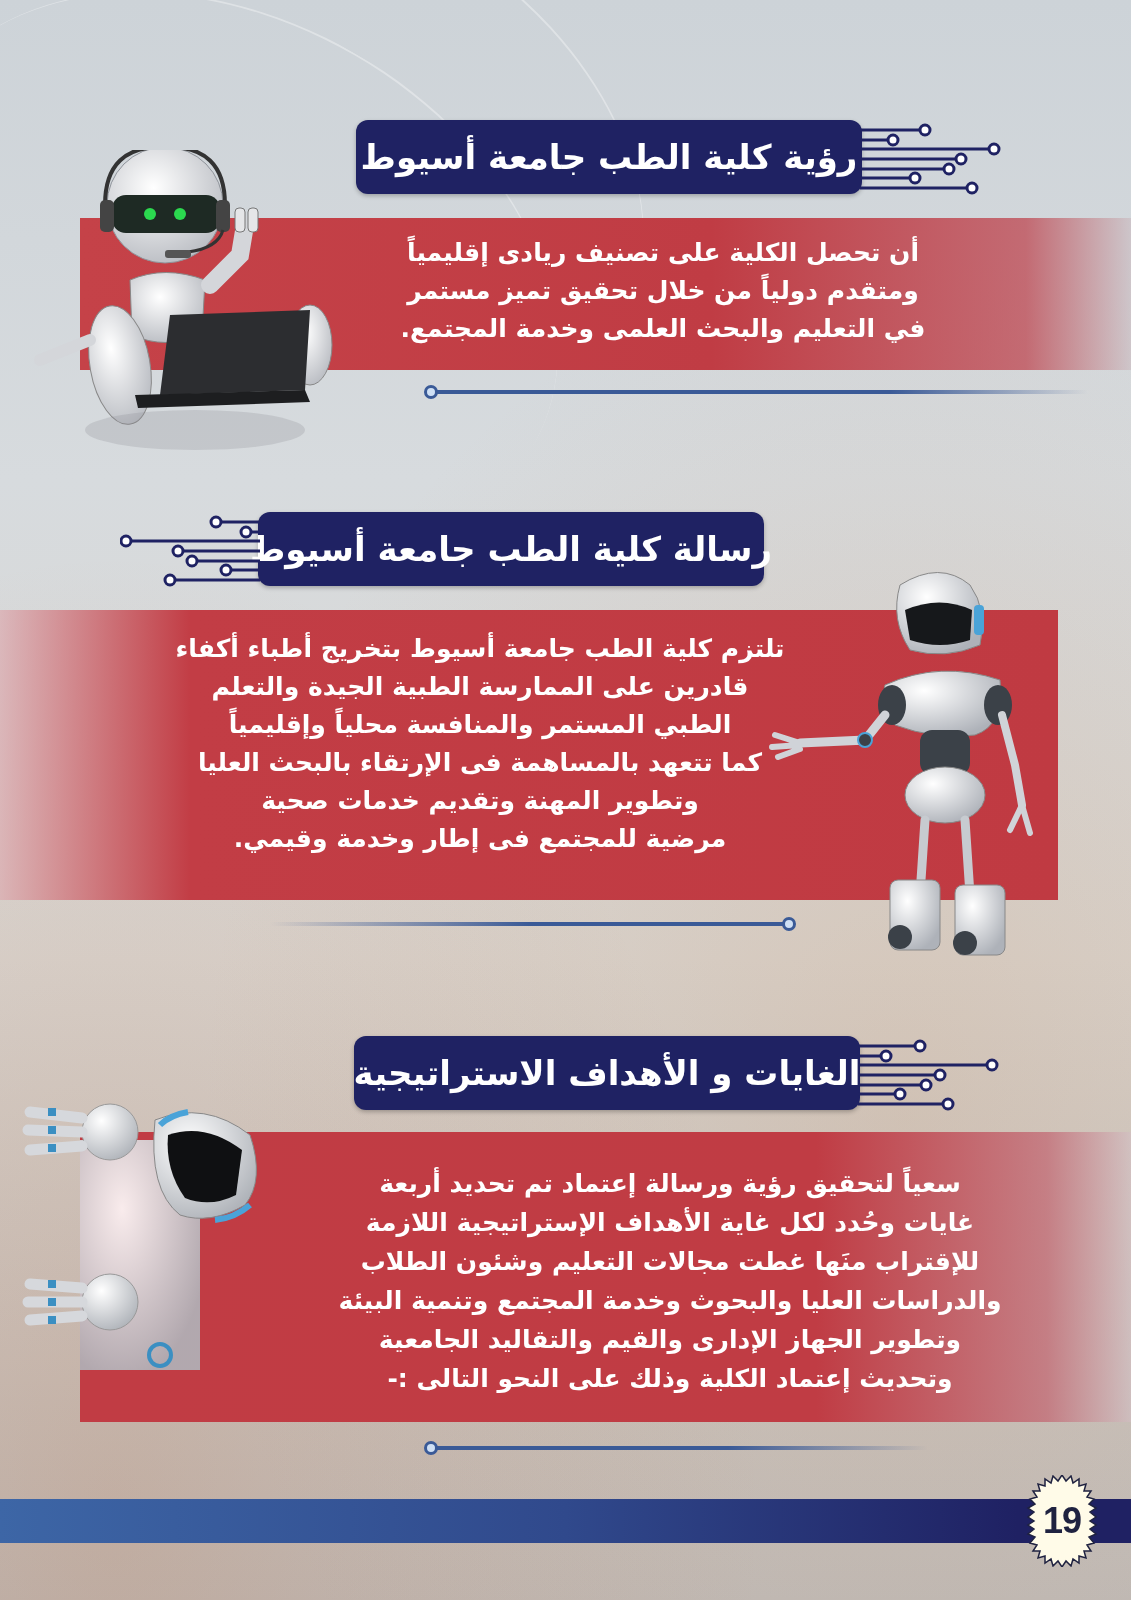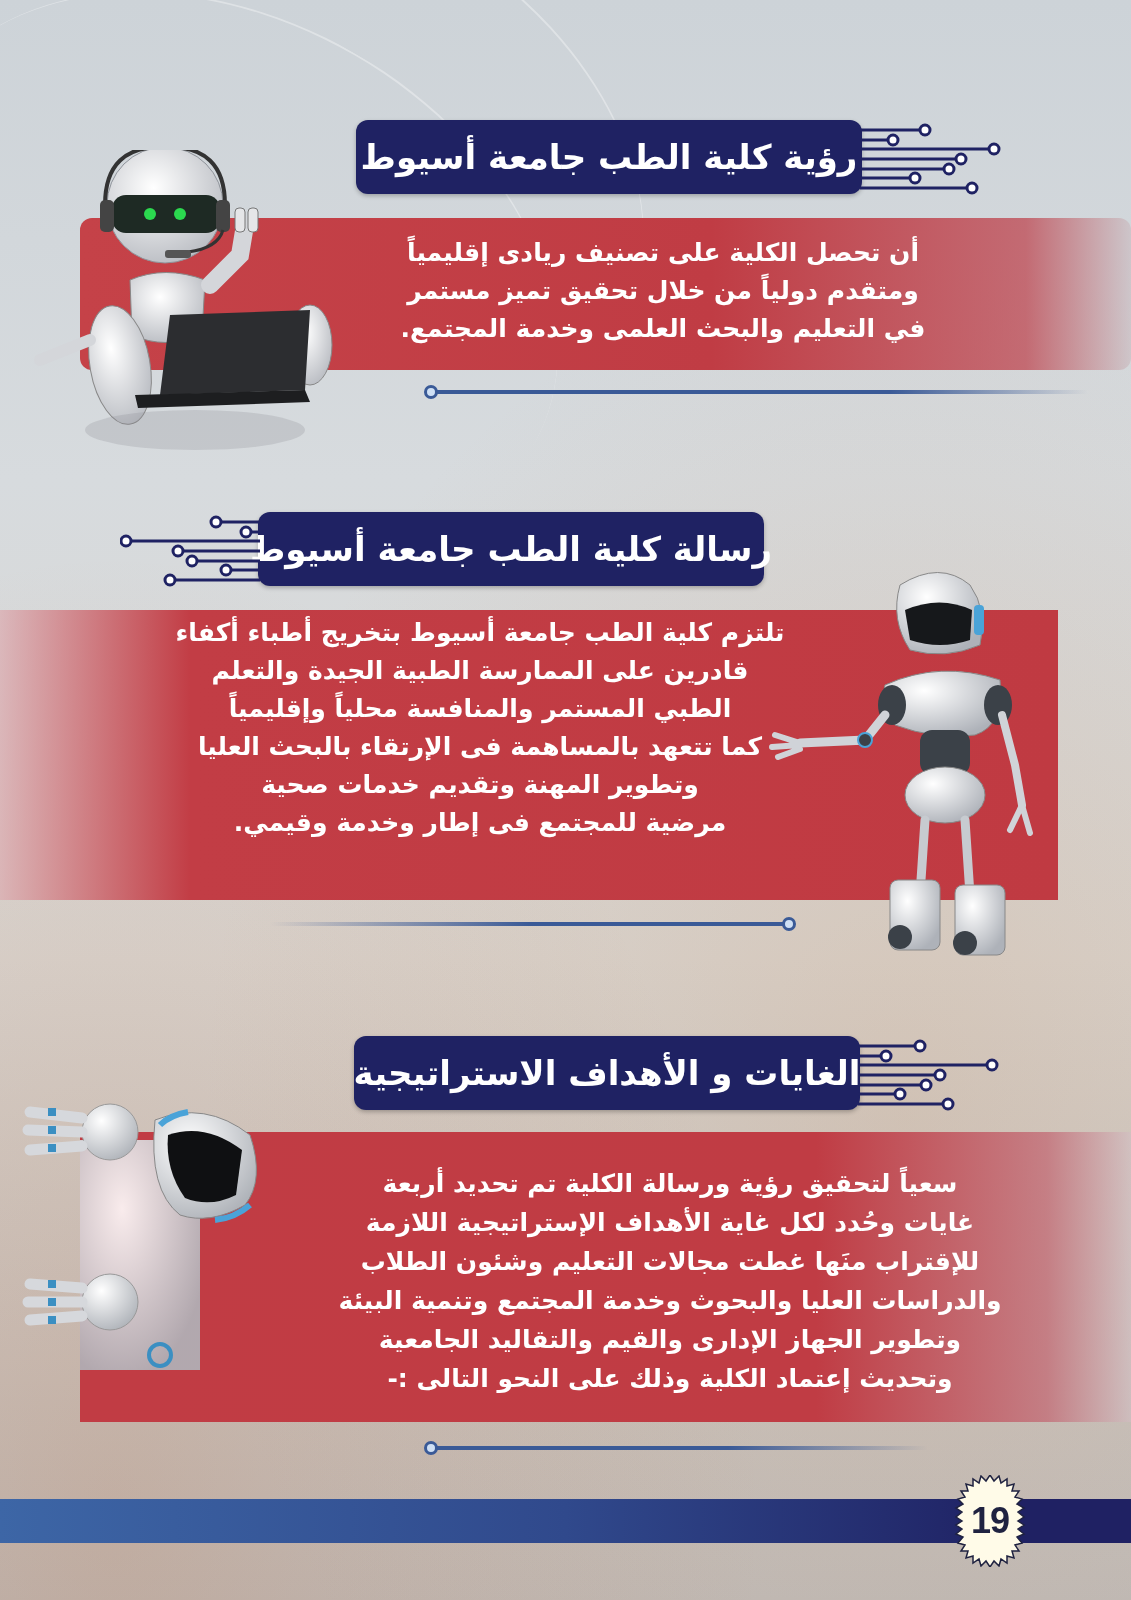--- a/index.html
+++ b/index.html
@@ -25,49 +25,48 @@
   }
   .circuit { position: absolute; }
 
   .panel {
     position: absolute; color: #fff; font-weight: bold; direction: rtl;
     text-align: center; font-size: 25px; line-height: 38px;
   }
   .panel-vision {
     left: 80px; top: 218px; width: 1051px; height: 152px;
     background: linear-gradient(90deg, #c54248 0%, #c03c44 60%, rgba(190,70,80,0.75) 90%, rgba(200,180,185,0.5) 100%);
-    border-radius: 12px;
   }
   .panel-mission {
     left: 0; top: 610px; width: 1058px; height: 290px;
     background: linear-gradient(90deg, rgba(220,170,175,0.7) 0%, #c23d45 18%, #c03a42 100%);
   }
   .panel-goals {
     left: 80px; top: 1132px; width: 1051px; height: 290px;
     background: linear-gradient(90deg, #c13c44 0%, #c03c44 70%, rgba(195,110,120,0.8) 92%, rgba(210,190,195,0.6) 100%);
   }
   .panel p { margin: 0; }
   .text-vision { position: absolute; right: 118px; top: 16px; width: 700px; }
-  .text-mission { position: absolute; left: 100px; top: 4px; width: 760px; }
+  .text-mission { position: absolute; left: 100px; top: 20px; width: 760px; }
   .text-goals { position: absolute; left: 150px; top: 32px; width: 880px; line-height: 39px; }
 
   .divider { position: absolute; height: 4px; }
   .divider .dot {
     position: absolute; top: -5px; width: 8px; height: 8px; border-radius: 50%;
     border: 3px solid #3a5a97; background: #cfe0f5;
   }
 
   .robot { position: absolute; }
 
   .footer-bar {
     position: absolute; left: 0; top: 1499px; width: 1131px; height: 44px;
     background: linear-gradient(90deg, #3d66a6 0%, #30498c 50%, #1f2163 90%, #1f2163 100%);
   }
   .page-badge {
-    position: absolute; left: 952px; top: 1475px; width: 76px; height: 92px;
+    position: absolute; left: 1024px; top: 1475px; width: 76px; height: 92px;
   }
   .page-number {
     position: absolute; left: 0; top: 0; width: 76px; height: 92px;
     display: flex; align-items: center; justify-content: center;
     font-family: "Liberation Sans", sans-serif; font-weight: bold; font-size: 36px;
     color: #1f2240; letter-spacing: -1px;
   }
 </style>
 </head>
 <body>
@@ -206,21 +205,21 @@
     </svg>
 
     <div class="divider" style="left:270px;top:922px;width:520px;background:linear-gradient(90deg,rgba(58,90,151,0) 0%,#3a5a97 50%,#3a5a97 100%);">
       <span class="dot" style="right:-6px;"></span>
     </div>
   </section>
 
   <section>
     <div class="panel panel-goals">
       <div class="text-goals">
-        <p>سعياً لتحقيق رؤية ورسالة الكلية تم تحديد أربعة</p>
+        <p>سعياً لتحقيق رؤية ورسالة إعتماد تم تحديد أربعة</p>
         <p>غايات وحُدد لكل غاية الأهداف الإستراتيجية اللازمة</p>
         <p>للإقتراب منَها غطت مجالات التعليم وشئون الطلاب</p>
         <p>والدراسات العليا والبحوث وخدمة المجتمع وتنمية البيئة</p>
         <p>وتطوير الجهاز الإدارى والقيم والتقاليد الجامعية</p>
         <p>وتحديث إعتماد الكلية وذلك على النحو التالى :-</p>
       </div>
     </div>
 
     <div class="title-box" style="left:354px;top:1036px;width:506px;">
       <span>الغايات و الأهداف الاستراتيجية</span>

